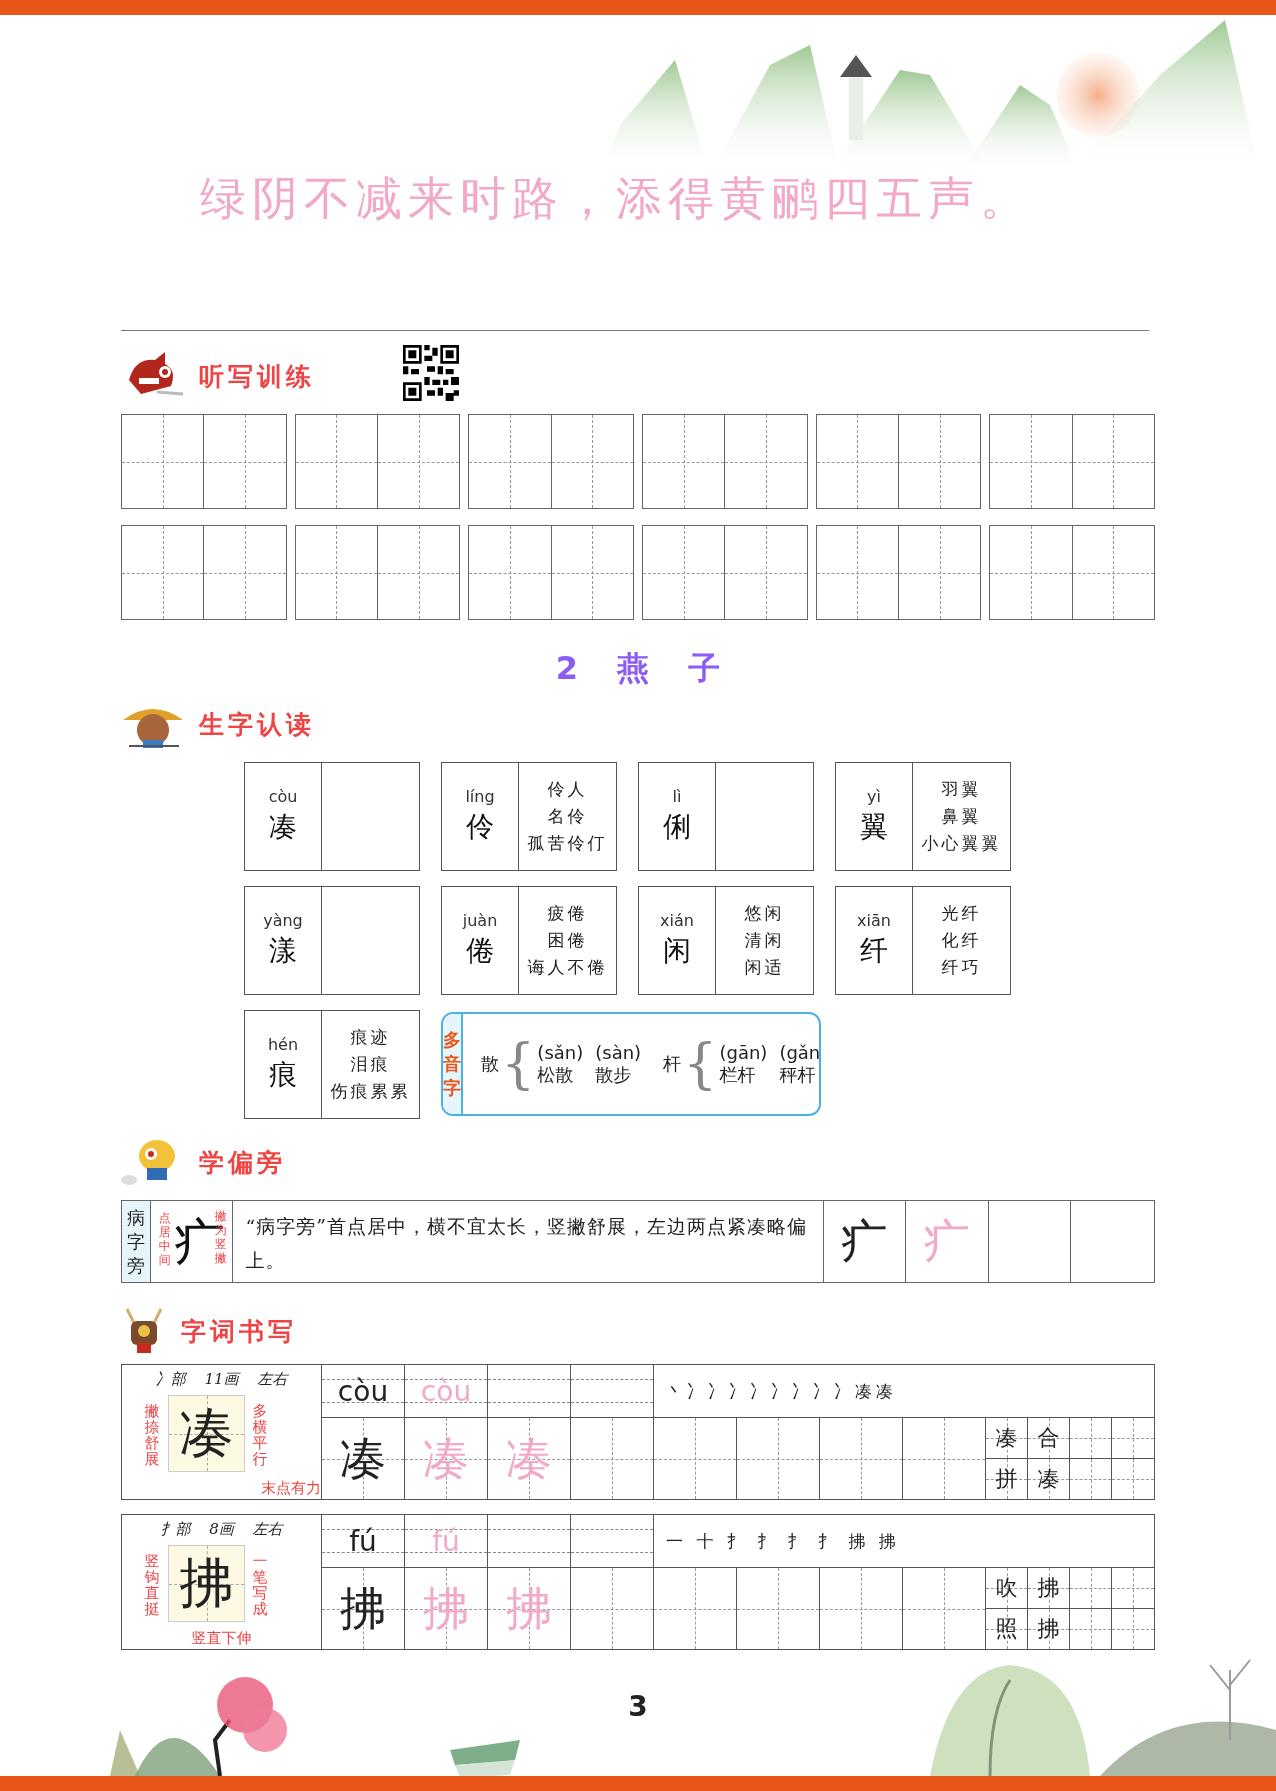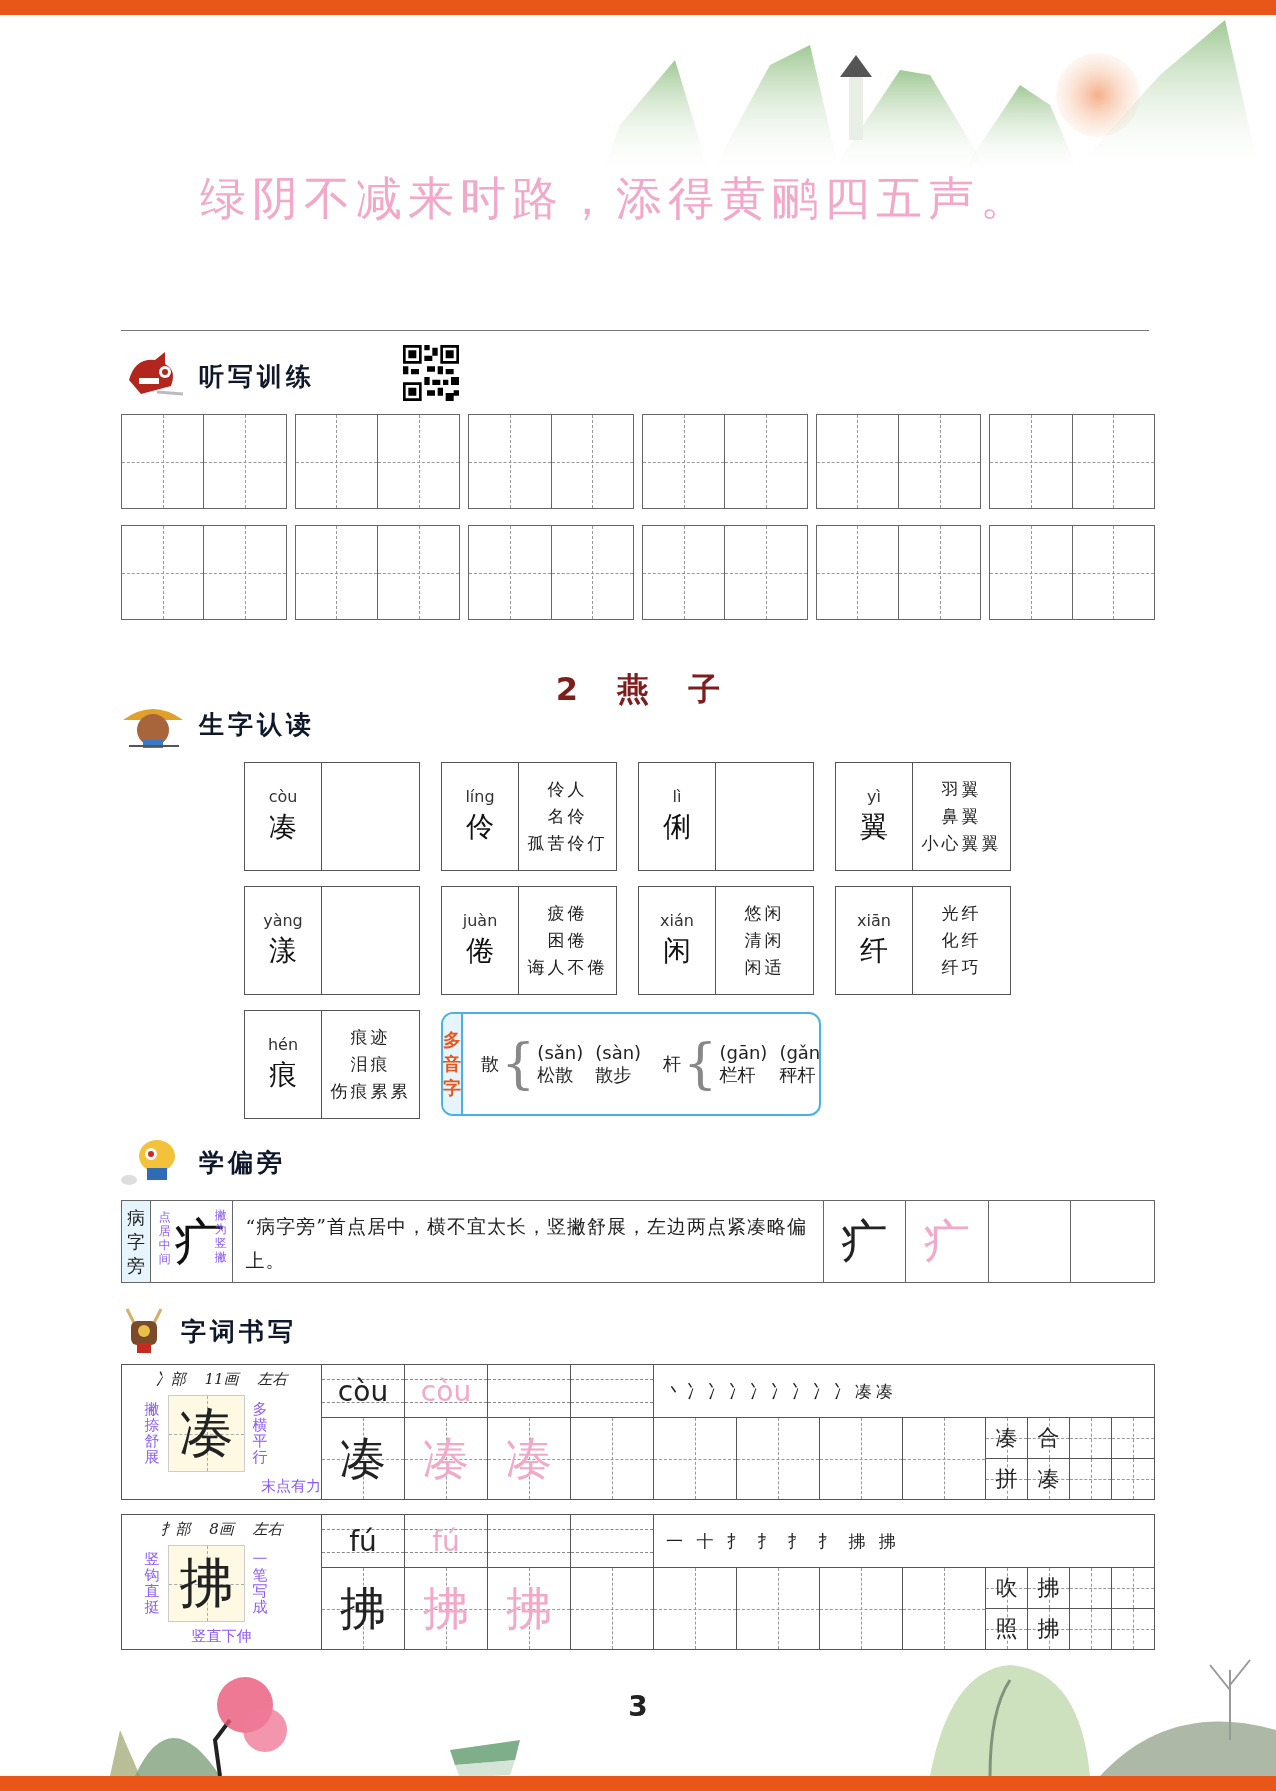--- a/index.html
+++ b/index.html
@@ -5,30 +5,30 @@
 *{box-sizing:border-box;margin:0;padding:0}
 html,body{width:1276px;height:1791px;background:#fff;overflow:hidden}
 body{position:relative;font-family:"DejaVu Serif",serif;color:#222}
 .abs{position:absolute}
 .topbar{left:0;top:0;width:1276px;height:15px;background:#e8561a}
 .botbar{left:0;top:1776px;width:1276px;height:15px;background:#e8561a}
 .mountains{left:600px;top:15px;width:676px;height:160px}
 .poem{left:200px;top:168px;width:900px;font-size:46px;letter-spacing:6px;color:#f2a8c8;font-family:"DejaVu Serif",serif}
 .rule{left:121px;top:330px;width:1028px;height:1px;background:#777}
 .sec-head{display:flex;align-items:center;gap:14px}
-.sec-title{font-family:"DejaVu Sans",sans-serif;font-weight:bold;color:#0f172a;font-size:25px;letter-spacing:4px}
+.sec-title{font-family:"DejaVu Sans",sans-serif;font-weight:bold;color:#ef4444;font-size:25px;letter-spacing:4px}
 .mascot{width:64px;height:52px}
 .qr{left:403px;top:345px;width:56px;height:56px}
 .dgrid{left:121px;width:1034px;display:flex;gap:8px}
 .dbox{width:166px;height:95px;border:1.5px solid #666;display:flex;position:relative}
 .dcell{flex:1;position:relative;border-right:1.5px solid #666}
 .dcell:last-child{border-right:none}
 .dcell::before{content:"";position:absolute;left:50%;top:0;bottom:0;border-left:1.5px dashed #999}
 .dcell::after{content:"";position:absolute;top:50%;left:0;right:0;border-top:1.5px dashed #999}
-.lesson{left:0;width:1276px;top:668px;text-align:center;color:#7f1d1d;font-family:"DejaVu Sans",sans-serif;font-weight:bold;font-size:32px;word-spacing:28px}
+.lesson{left:0;width:1276px;top:647px;text-align:center;color:#8b5cf6;font-family:"DejaVu Sans",sans-serif;font-weight:bold;font-size:32px;word-spacing:28px}
 .vcard{position:absolute;width:176px;height:109px;border:1.5px solid #555;display:flex;background:#fff}
 .vleft{width:77px;border-right:1.5px solid #555;display:flex;flex-direction:column;align-items:center;justify-content:center}
 .vpin{font-family:"DejaVu Sans",sans-serif;font-size:16px;color:#333}
 .vchar{font-size:28px;color:#111;margin-top:2px}
 .vright{flex:1;display:flex;flex-direction:column;align-items:center;justify-content:center;font-size:17px;line-height:27px;letter-spacing:3px}
 .poly{left:441px;top:1012px;width:380px;height:104px;border:2px solid #4ab2e3;border-radius:12px;display:flex;overflow:hidden}
 .poly-tag{width:31px;background:#e6f4fc;border-right:2px solid #4ab2e3;color:#e8561a;font-family:"DejaVu Sans",sans-serif;font-weight:bold;font-size:18px;display:flex;flex-direction:column;align-items:center;justify-content:center;line-height:24px}
 .poly-body{flex:1;display:flex;align-items:center;padding-left:18px;gap:22px;font-size:18px}
 .pgroup{display:flex;align-items:center}
 .brace{font-size:54px;color:#888;margin:0 2px;font-weight:100;line-height:1}
@@ -38,21 +38,21 @@
 .rad-diag{width:83px;border-right:1.5px solid #666;position:relative}
 .rad-desc{width:593px;border-right:1.5px solid #666;padding:8px 12px;font-size:19px;line-height:34px;letter-spacing:1px}
 .rad-cell{width:83px;border-right:1.5px solid #666;display:flex;align-items:center;justify-content:center;font-size:46px}
 .rad-cell:last-child{border-right:none}
 .wtable{left:121px;width:1034px;height:136px;border:1.5px solid #555;display:flex}
 .winfo{width:206px;border-right:1.5px solid #555;position:relative}
 .winfo-top{position:absolute;top:5px;left:0;right:0;text-align:center;font-size:15px;font-style:italic;word-spacing:14px}
 .winfo-box{position:absolute;left:46px;top:30px;width:77px;height:77px;background:#fdf9e2;border:1.5px solid #ccc;display:flex;align-items:center;justify-content:center;font-size:54px}
 .winfo-box::before{content:"";position:absolute;left:50%;top:0;bottom:0;border-left:1px dashed #aaa}
 .winfo-box::after{content:"";position:absolute;top:50%;left:0;right:0;border-top:1px dashed #aaa}
-.ann{position:absolute;color:#8b5cf6;font-size:15px;line-height:16px;font-family:Liberation Mono, monospace}
+.ann{position:absolute;color:#ef4444;font-size:15px;line-height:16px;font-family:Liberation Serif, serif}
 .ann-v{width:16px;text-align:center;word-break:break-all}
 .wmain{flex:1;display:flex;flex-direction:column}
 .wrow1{height:53px;border-bottom:1.5px solid #555;display:flex}
 .wrow2{flex:1;display:flex}
 .pcell{width:83px;border-right:1.5px solid #555;position:relative;display:flex;align-items:center;justify-content:center;font-family:"DejaVu Sans",sans-serif;font-size:28px}
 .pcell::before{content:"";position:absolute;left:0;right:0;top:14px;border-top:1px dashed #888}
 .pcell::after{content:"";position:absolute;left:0;right:0;bottom:14px;border-top:1px dashed #888}
 .pcell span{position:relative;z-index:1}
 .stroke{flex:1;display:flex;align-items:center;padding-left:12px;font-size:17px;letter-spacing:4px}
 .ccell{width:83px;border-right:1.5px solid #555;position:relative;display:flex;align-items:center;justify-content:center;font-size:46px}

